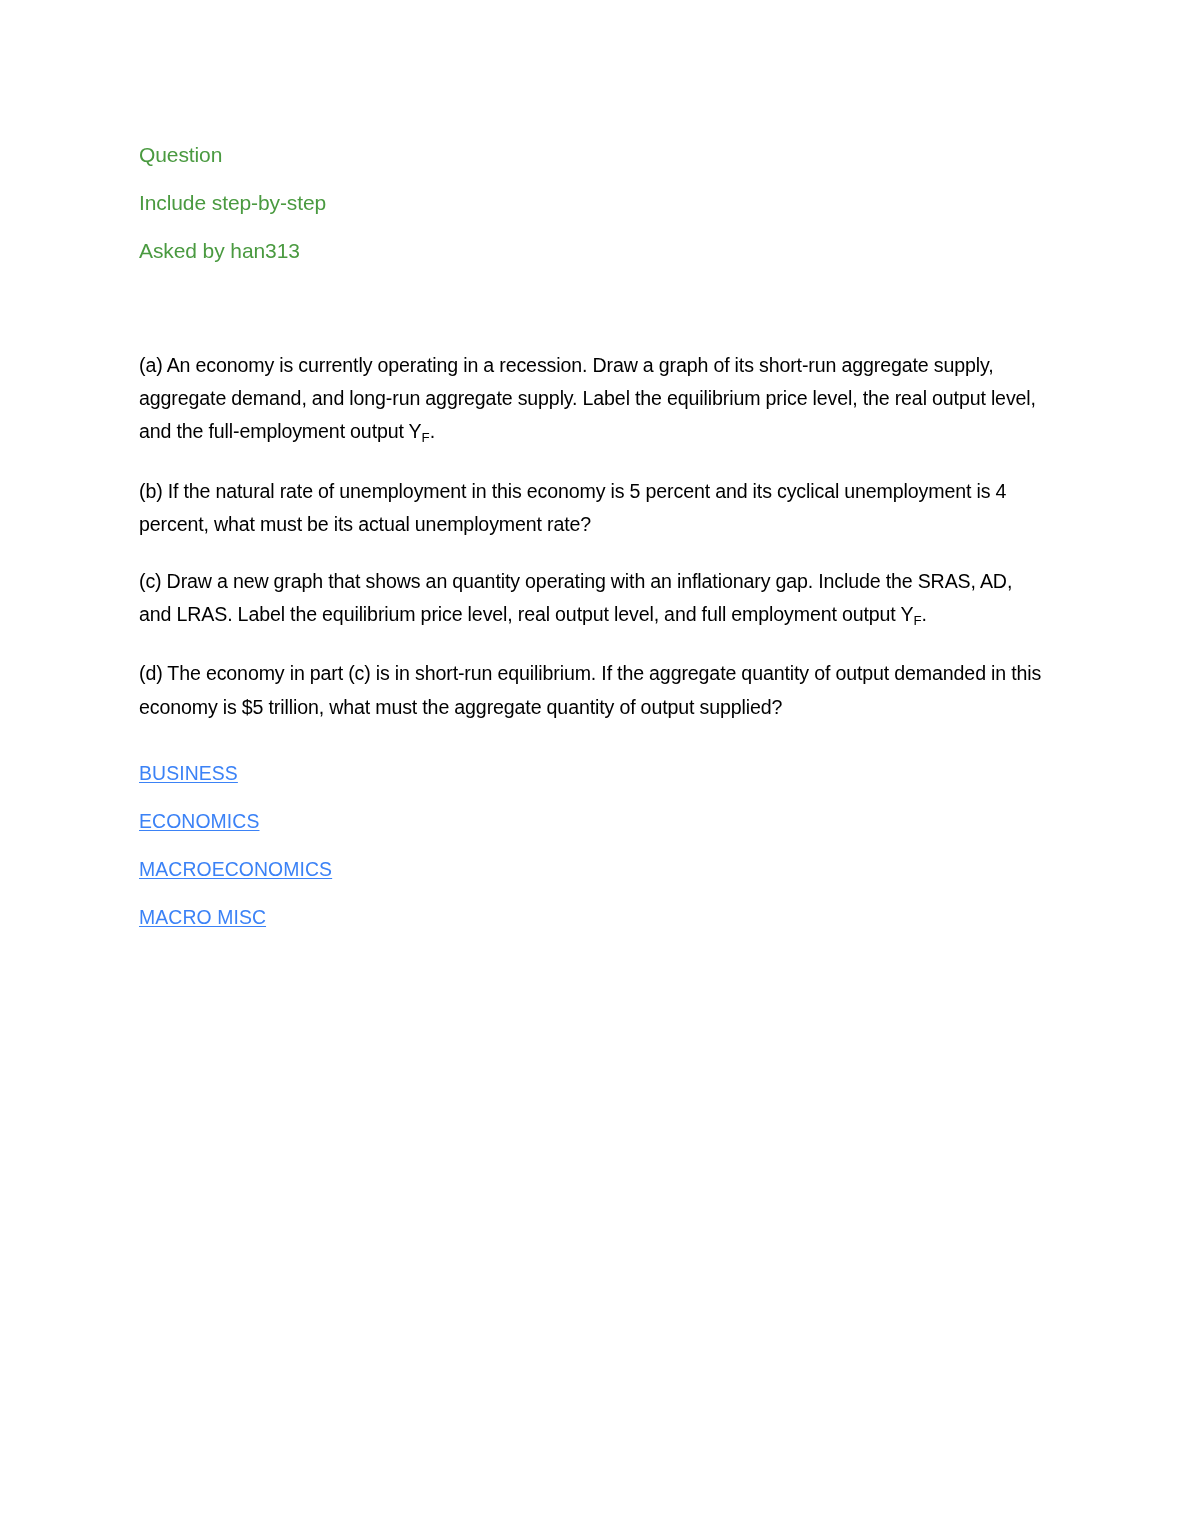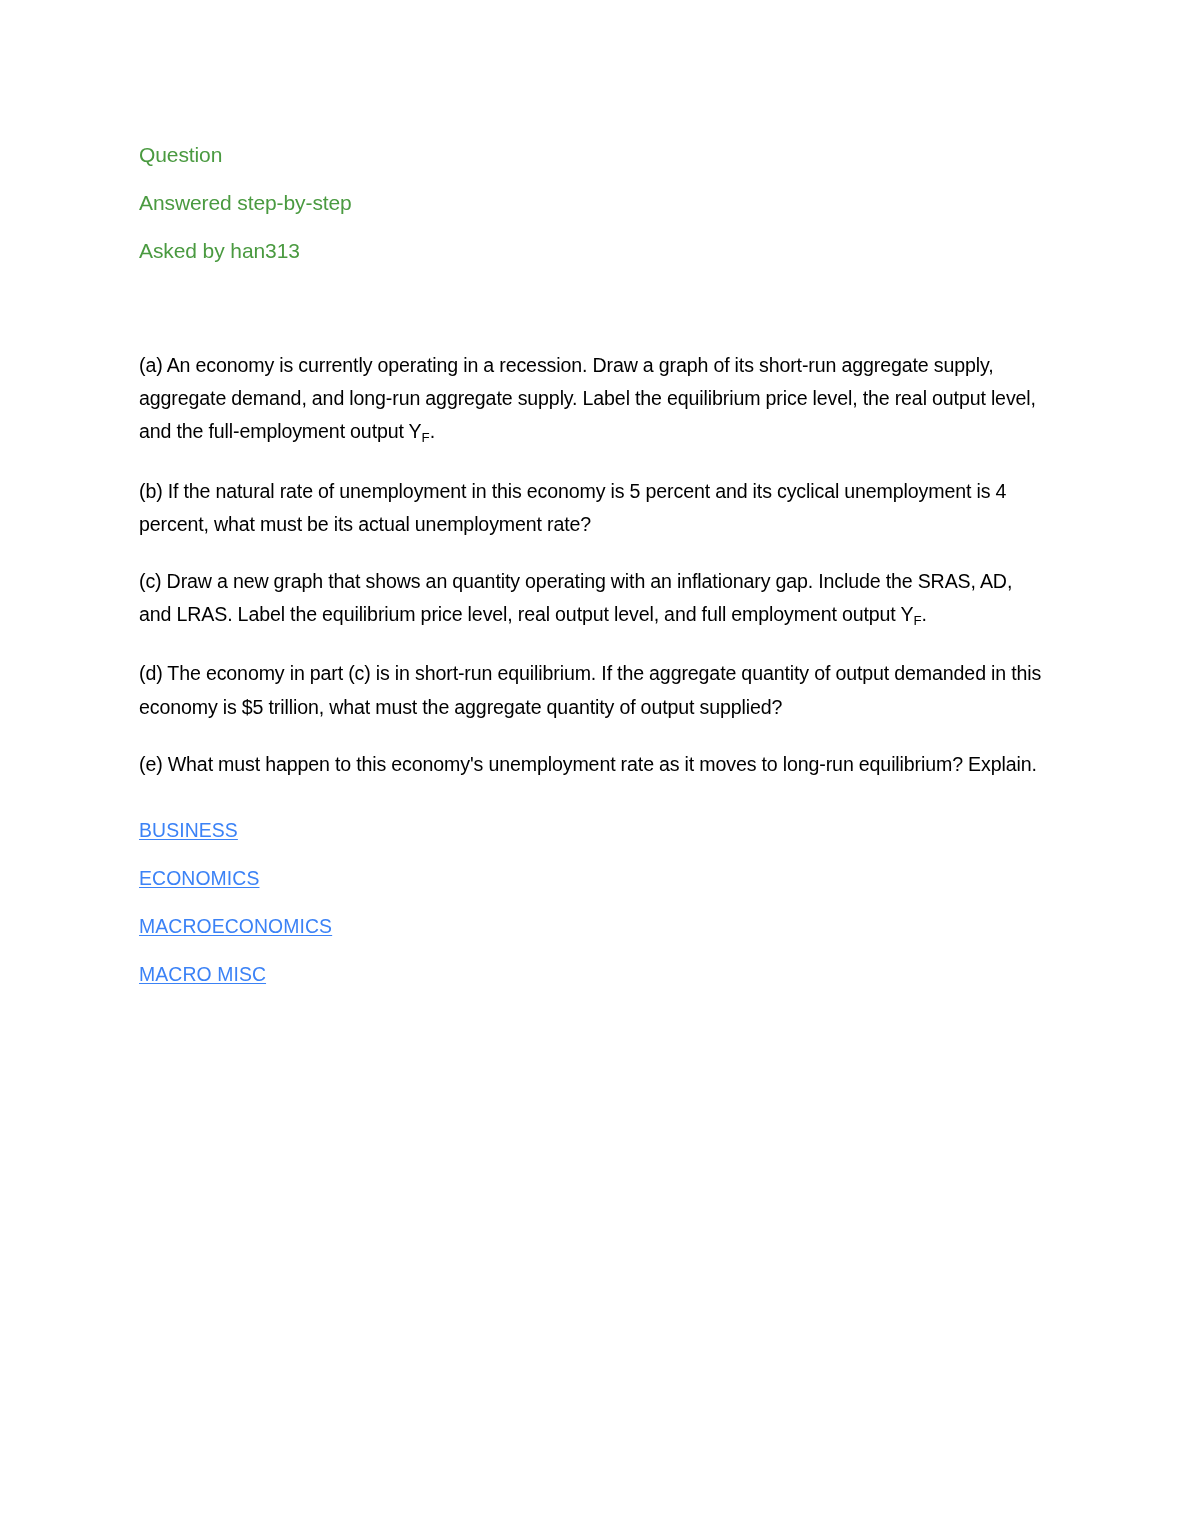--- a/index.html
+++ b/index.html
@@ -90,34 +90,33 @@
   }
 </style>
 </head>
 <body>
 
 <div class="page">
   <div class="content">
 
     <div class="meta-block">
       <div class="meta-line">Question</div>
-      <div class="meta-line">Answered step-by-step</div>
+      <div class="meta-line">Include step-by-step</div>
       <div class="meta-line">Asked by han313</div>
     </div>
 
     <div class="question-body">
       <p class="q-para"><span>(a) An economy is currently operating in a recession. Draw a graph of its short-run aggregate supply, aggregate demand, and long-run aggregate supply. Label the equilibrium price level, the real output level, and the full-employment output Y</span><sub>F</sub><span>.</span></p>
 
       <p class="q-para"><span>(b) If the natural rate of unemployment in this economy is 5 percent and its cyclical unemployment is 4 percent, what must be its actual unemployment rate?</span></p>
 
       <p class="q-para"><span> (c) Draw a new graph that shows an quantity operating with an inflationary gap. Include the SRAS, AD, and LRAS. Label the equilibrium price level, real output level, and full employment output Y</span><sub>F</sub><span>.</span></p>
 
       <p class="q-para"><span>(d) The economy in part (c) is in short-run equilibrium. If the aggregate quantity of output demanded in this economy is $5 trillion, what must the aggregate quantity of output supplied?</span></p>
 
-      <p class="q-para"><span>(e) What must happen to this economy's unemployment rate as it moves to long-run equilibrium? Explain.</span></p>
     </div>
 
     <ul class="tag-list">
       <li class="tag-item">
         <a class="tag-link" href="#">BUSINESS</a>
       </li>
       <li class="tag-item">
         <a class="tag-link" href="#">ECONOMICS</a>
       </li>
       <li class="tag-item">

